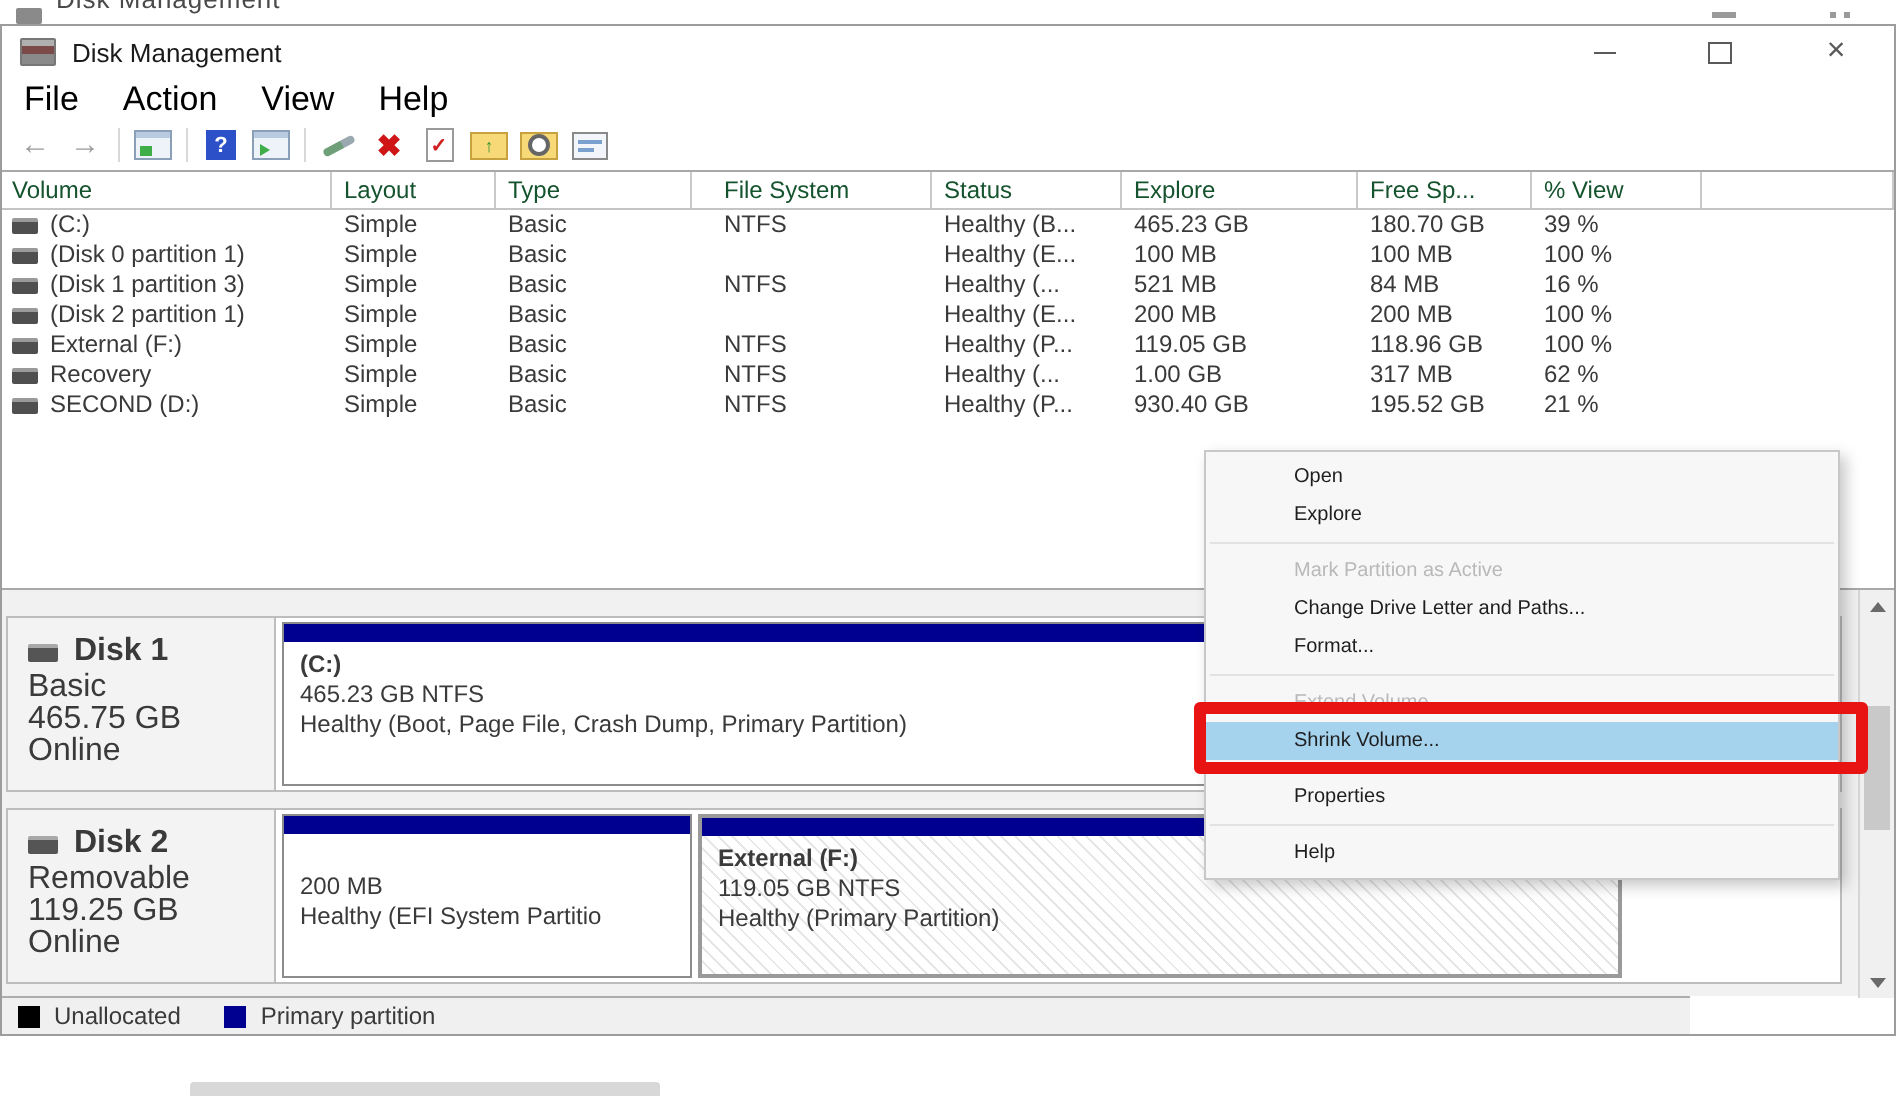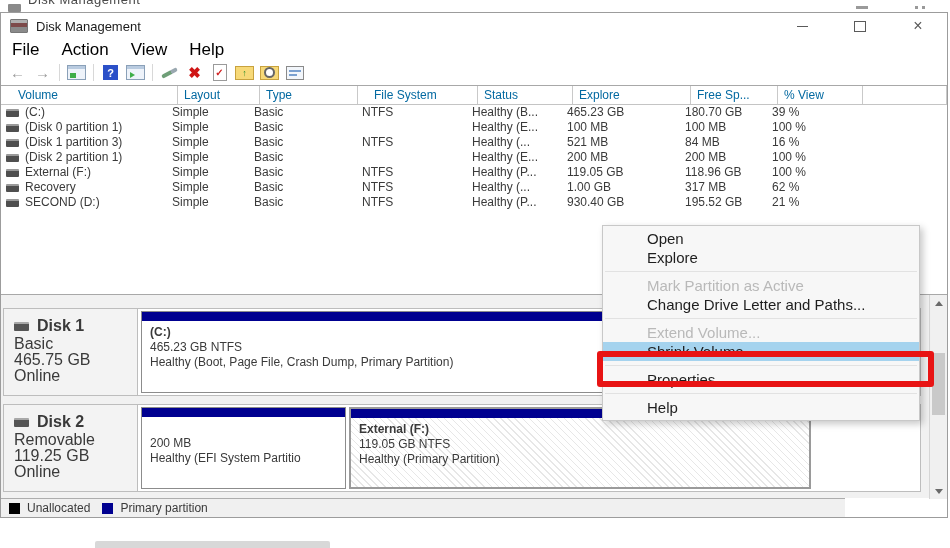--- a/index.html
+++ b/index.html
@@ -44,21 +44,21 @@
   .xdel{color:#cf1515;font-weight:bold;font-size:15px;}
   .doc-ic{width:12px;height:15px;background:#fff;border:1px solid #9a9a9a;color:#d02020;font-size:10px;font-weight:bold;display:flex;align-items:center;justify-content:center;}
   .folder-ic{width:17px;height:12px;background:#f7d978;border:1px solid #c8a23e;display:flex;align-items:center;justify-content:center;font-size:9px;color:#2f8f2f;font-weight:bold;position:relative;}
   .folder-ic .mag{width:7px;height:7px;border:2px solid #666;border-radius:50%;background:#fff;}
   .props-ic{width:16px;height:12px;border:1px solid #8a8a8a;background:#f2f6fb;position:relative;}
   .props-ic::before{content:"";position:absolute;top:3px;left:2px;right:2px;height:2px;background:#7aa0d0;}
   .props-ic::after{content:"";position:absolute;top:7px;left:2px;right:6px;height:2px;background:#7aa0d0;}
 
   
   #vtable{top:72px;left:0;width:946px;height:209px;background:#fff;font-size:12px;}
-  #vheader{display:flex;height:18px;line-height:18px;border-top:1px solid #a8a8a8;border-bottom:1px solid #c4c4c4;color:#0369a1;padding-left:12px;}
+  #vheader{display:flex;height:18px;line-height:18px;border-top:1px solid #a8a8a8;border-bottom:1px solid #c4c4c4;color:#14532d;}
   #vheader .hc{border-right:1px solid #c9c9c9;padding-left:6px;box-sizing:border-box;overflow:hidden;white-space:nowrap;}
   .trow{display:flex;height:15px;line-height:15px;align-items:center;}
   .trow .c{padding-left:6px;box-sizing:border-box;overflow:hidden;white-space:nowrap;}
   .c0{width:165px;display:flex;align-items:center;padding-left:5px!important;}
   .c1{width:82px;} .c2{width:98px;} .c3{width:110px;margin-left:10px;} .c4{width:95px;}
   .c5{width:118px;} .c6{width:87px;} .c7{width:85px;} .c8{flex:1;}
   .volicon{display:inline-block;width:13px;height:8px;margin-right:6px;background:linear-gradient(#9a9a9a 0 2px,#4f4f4f 2px);border-radius:1px;flex:0 0 auto;}
 
   
   #gpane{top:281px;left:0;width:946px;height:204px;background:#f1f1f1;border-top:1px solid #a8a8a8;box-sizing:border-box;}
@@ -77,25 +77,25 @@
   .sarrow{position:absolute;left:0;width:100%;height:16px;display:flex;align-items:center;justify-content:center;}
   .tri-up{width:0;height:0;border-left:4px solid transparent;border-right:4px solid transparent;border-bottom:5px solid #6a6a6a;}
   .tri-dn{width:0;height:0;border-left:4px solid transparent;border-right:4px solid transparent;border-top:5px solid #6a6a6a;}
   #sthumb{position:absolute;top:58px;left:2px;width:13px;height:62px;background:#c9c9c9;}
 
   
   #legendbar{top:485px;left:0;width:844px;height:19px;background:#f0f0f0;border-top:1px solid #adadad;box-sizing:border-box;display:flex;align-items:center;font-size:12px;}
   .lgsq{display:inline-block;width:11px;height:11px;margin-right:7px;}
   .lg0{background:#000000;} .lg1{background:#000090;}
   .lgitem{display:flex;align-items:center;margin-left:8px;}
-  .lgitem+.lgitem{margin-left:12px;}
+  .lgitem+.lgitem{margin-left:22px;}
 
   
   #ctxmenu{top:225px;left:602px;width:318px;background:#f7f7f7;border:1px solid #c8c8c8;box-shadow:3px 3px 7px rgba(0,0,0,.22);padding:3px 0;z-index:50;box-sizing:border-box;}
-  .mi{height:19px;line-height:19px;font-size:15px;padding-left:44px;color:#1e1e1e;white-space:nowrap;}
+  .mi{height:19px;line-height:19px;font-size:10px;padding-left:44px;color:#1e1e1e;white-space:nowrap;}
   .mi.disabled{color:#b9b9b9;}
   .mi.hl{background:#a5d3ee;}
   .mi.sep{height:1px;min-height:1px;line-height:1px;background:#e2e2e2;margin:4px 2px;padding:0;}
 
   
   #redbox{top:351px;left:597px;width:337px;height:36px;border:6px solid #e81414;border-radius:3px;box-sizing:border-box;z-index:60;background:transparent;}
 
   
   #bottom-artifact{top:541px;left:95px;width:235px;height:7px;background:#d8d8d8;border-radius:2px 2px 0 0;}
 </style>
@@ -372,20 +372,21 @@
     <div class="mi"><span>Open</span></div>
 
     <div class="mi"><span>Explore</span></div>
 
     <div class="mi sep"><span></span></div>
 
     <div class="mi disabled"><span>Mark Partition as Active</span></div>
 
     <div class="mi"><span>Change Drive Letter and Paths...</span></div>
 
+    <div class="mi"><span>Format...</span></div>
 
     <div class="mi sep"><span></span></div>
 
     <div class="mi disabled"><span>Extend Volume...</span></div>
 
     <div class="mi hl"><span>Shrink Volume...</span></div>
 
 
     <div class="mi sep"><span></span></div>
 

